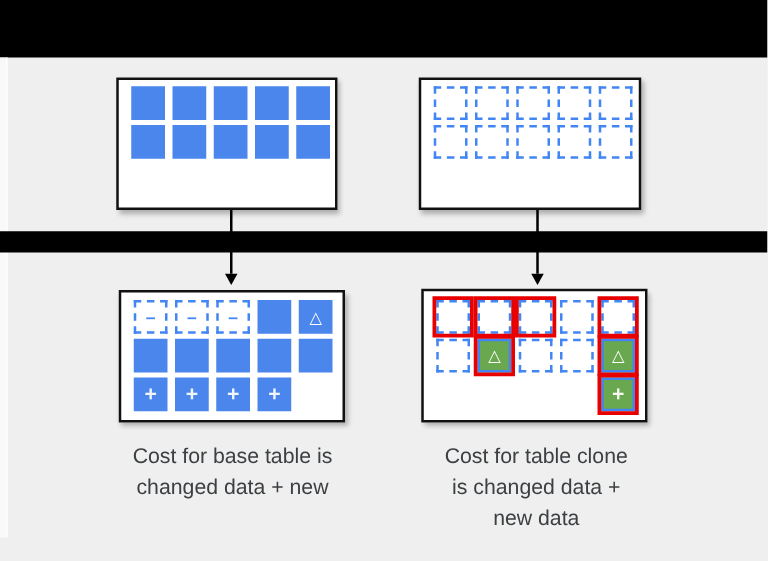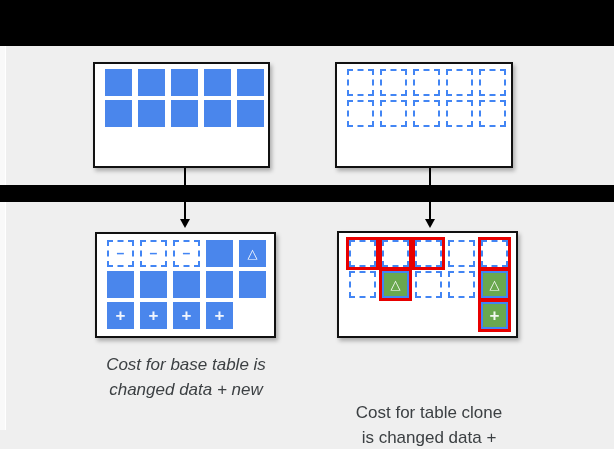--- a/index.html
+++ b/index.html
@@ -54,22 +54,22 @@
     content:"";position:absolute;left:-4px;top:100%;
     border-left:5px solid transparent;border-right:5px solid transparent;
     border-top:9px solid #000;
   }
   .arrow-left{left:184px;}
   .arrow-right{left:429px;}
   .caption{
     position:absolute;top:352px;width:220px;text-align:center;
     font-size:17px;line-height:25px;color:var(--text);
   }
-  .caption-left{left:76px;font-style:italic;}
-  .caption-right{left:319px;margin-top:48px;}
+  .caption-left{left:76px;}
+  .caption-right{left:319px;}
 </style>
 </head>
 <body>
 
 <div class="stage">
   <div class="bar top"></div>
   <div class="edge-strip"></div>
 
   <div class="box box-tl">
       <div class="row">
@@ -178,14 +178,15 @@
       </div>
     </div>
 
   <div class="caption caption-left">
     <div>Cost for base table is</div>
     <div>changed data + new</div>
   </div>
   <div class="caption caption-right">
     <div>Cost for table clone</div>
     <div>is changed data +</div>
+    <div>new data</div>
   </div>
 </div>
 
 </body></html>

